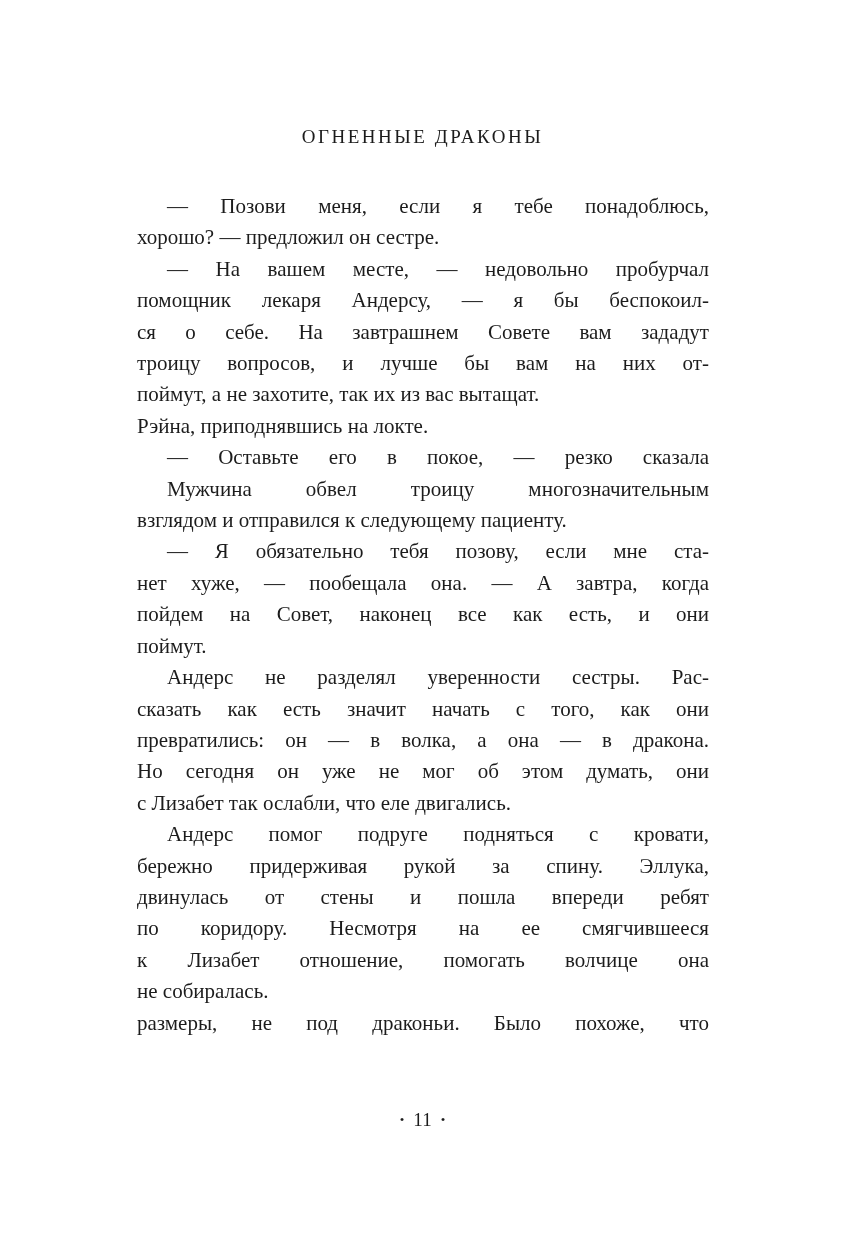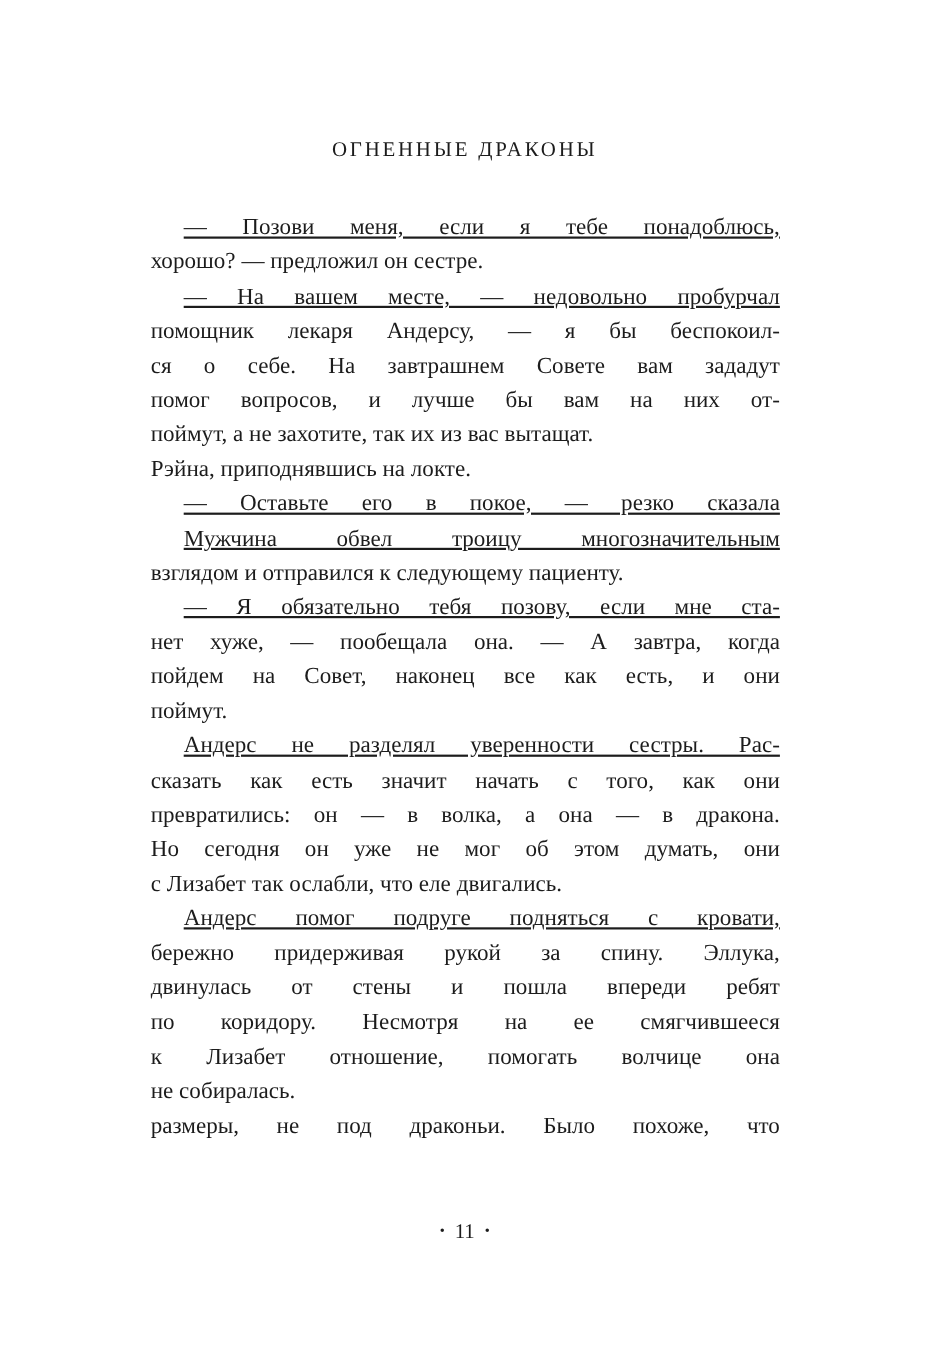--- a/index.html
+++ b/index.html
@@ -41,21 +41,20 @@
     margin: 0;
     padding: 0;
   }
   .line {
     display: block;
     text-align: justify;
     text-align-last: justify;
   }
   .line.first {
     text-indent: 30px;
-    text-decoration: underline;
   }
   .line.final {
     text-align-last: left;
   }
   .folio {
     position: absolute;
     top: 1086px;
     left: 0;
     width: 100%;
     text-align: center;
@@ -76,21 +75,21 @@
 
   <main class="body-text" id="body-text">
       <p class="para">
         <span class="line first">— Позови меня, если я тебе понадоблюсь,</span>
         <span class="line final">хорошо? — предложил он сестре.</span>
       </p>
       <p class="para">
         <span class="line first">— На вашем месте, — недовольно пробурчал</span>
         <span class="line">помощник лекаря Андерсу, — я бы беспокоил-</span>
         <span class="line">ся о себе. На завтрашнем Совете вам зададут</span>
-        <span class="line">помог вопросов, и лучше бы вам на них от-</span>
+        <span class="line">троицу вопросов, и лучше бы вам на них от-</span>
         <span class="line final">поймут, а не захотите, так их из вас вытащат.</span>
       </p>
       <p class="para">
         <span class="line final">Рэйна, приподнявшись на локте.</span>
         <span class="line first">— Оставьте его в покое, — резко сказала</span>
       </p>
       <p class="para">
         <span class="line first">Мужчина обвел троицу многозначительным</span>
         <span class="line final">взглядом и отправился к следующему пациенту.</span>
       </p>

